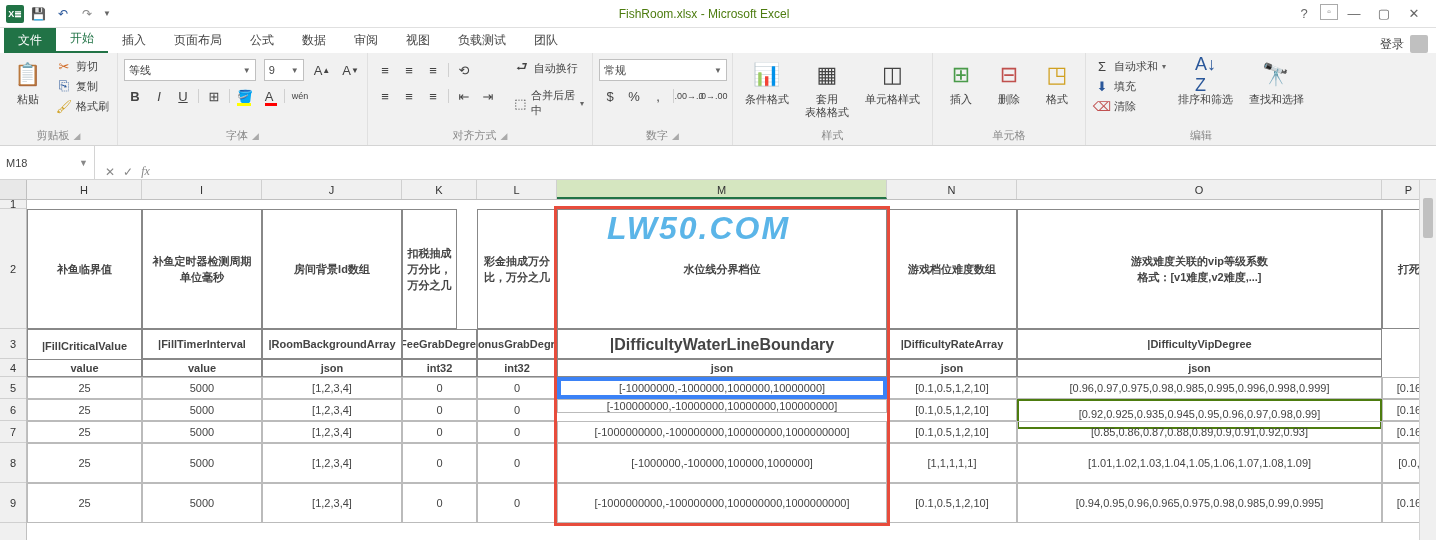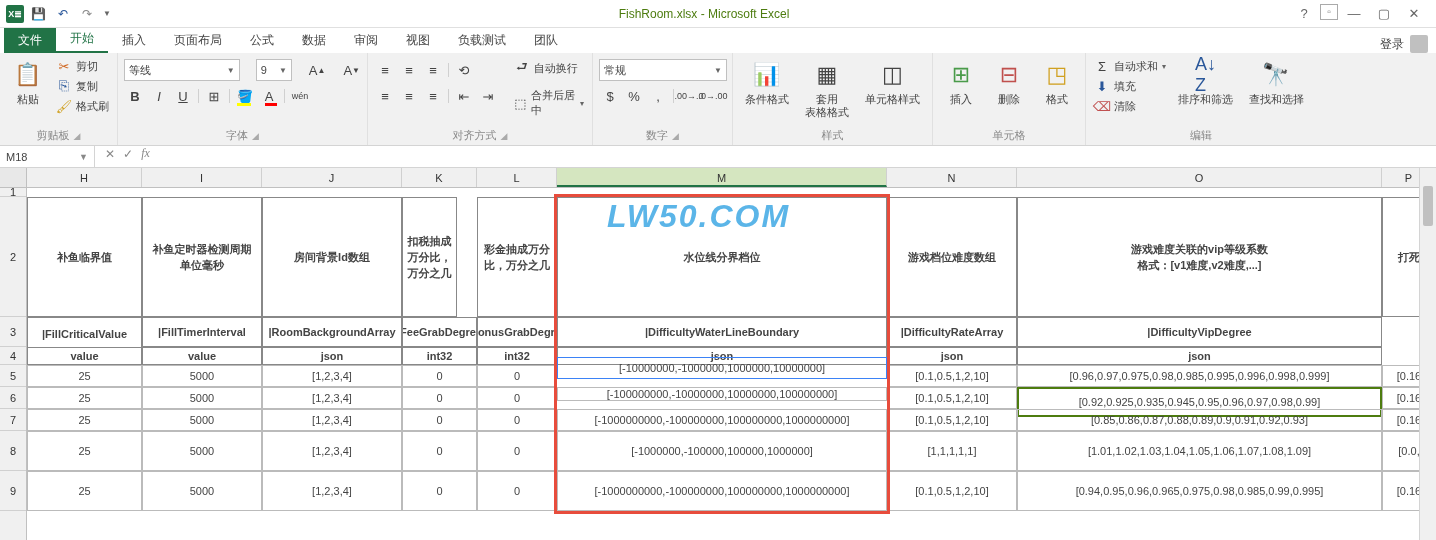--- a/index.html
+++ b/index.html
@@ -27,21 +27,21 @@
 .big-lbl{font-size:11px;text-align:center;line-height:13px}
 .mini-stack{display:flex;flex-direction:column;gap:2px;padding-top:2px}
 .mini-row{display:flex;align-items:center;gap:4px;font-size:11px;padding:1px 2px}
 .mini-ico{width:16px;height:16px;display:flex;align-items:center;justify-content:center;font-size:13px}
 .font-box{display:flex;flex-direction:column;gap:4px;padding:4px 0}
 .dd{border:1px solid #c0c0c0;background:#fff;height:22px;display:flex;align-items:center;padding:0 4px;font-size:11px;gap:4px}
 .dd-arr{font-size:8px;color:#666;margin-left:auto}
 .btn-row{display:flex;gap:2px}
 .rb{width:22px;height:22px;border:1px solid transparent;display:flex;align-items:center;justify-content:center;font-size:13px;color:#444}
 .sep-v{width:1px;background:#d0d0d0;margin:4px 2px}
-.namebox-row{height:22px;display:flex;align-items:flex-start;border-bottom:1px solid #d4d4d4;background:#fff}
+.namebox-row{height:34px;display:flex;align-items:flex-end;border-bottom:1px solid #d4d4d4;background:#fff}
 .namebox{width:95px;border-right:1px solid #d4d4d4;padding:0 6px;font-size:11px;height:100%;display:flex;align-items:center}
 .nb-arr{color:#888;font-size:9px;margin-left:auto}
 .fx-btns{display:flex;gap:0;padding:0 6px;align-items:center;color:#888}
 .fx-btns span{padding:0 4px}
 .fx-label{font-style:italic;font-family:serif}
 .formula{flex:1;padding:0 6px;font-size:11px}
 .sheet-area{position:relative;height:372px;overflow:hidden}
 .col-headers{display:flex;height:20px;background:#f0f0f0;border-bottom:1px solid #c0c0c0;position:relative}
 .sel-all{width:27px;border-right:1px solid #c0c0c0;background:#e8e8e8}
 .ch{border-right:1px solid #d0d0d0;text-align:center;font-size:11px;color:#333;line-height:20px}
@@ -130,21 +130,21 @@
     </div>
     <div class="group-label">
         <span>剪贴板</span>
         <span class="dlaunch">◢</span>
       </div>
   </div>
 
   <div class="group" style="width:250px">
     <div class="group-body">
       <div class="font-box" style="width:100%">
-        <div style="display:flex;gap:16px">
+        <div style="display:flex;gap:8px">
           <div class="dd" style="width:140px">
               <span>等线</span>
               <span class="dd-arr">▼</span>
             </div>
           <div class="dd" style="width:42px">
               <span>9</span>
               <span class="dd-arr">▼</span>
             </div>
           <div class="rb">A<sup style="font-size:8px">▲</sup></div>
           <div class="rb">A<sup style="font-size:8px">▼</sup></div>
@@ -360,37 +360,37 @@
         <div class="cell hdr-cell" style="left: 530px; top: 9px; width: 330px; height: 120px; white-space: pre-wrap; line-height: 16px;">水位线分界档位</div>
         <div class="cell hdr-cell" style="left: 860px; top: 9px; width: 130px; height: 120px; white-space: pre-wrap; line-height: 16px;">游戏档位难度数组</div>
         <div class="cell hdr-cell" style="left: 990px; top: 9px; width: 365px; height: 120px; white-space: pre-wrap; line-height: 16px;">游戏难度关联的vip等级系数
 格式：[v1难度,v2难度,...]</div>
         <div class="cell hdr-cell" style="left: 1355px; top: 9px; width: 54px; height: 120px; white-space: pre-wrap; line-height: 16px;">打死</div>
         <div class="cell hdr-cell" style="left: 0px; top: 129px; width: 115px; height: 34px;;white-space:normal;line-height:13px;font-size:11px">|FillCriticalValue</div>
         <div class="cell hdr-cell" style="left: 115px; top: 129px; width: 120px; height: 30px;;white-space:normal;line-height:13px;font-size:11px">|FillTimerInterval</div>
         <div class="cell hdr-cell" style="left: 235px; top: 129px; width: 140px; height: 30px;;white-space:normal;line-height:13px;font-size:11px">|RoomBackgroundArray</div>
         <div class="cell hdr-cell" style="left: 375px; top: 129px; width: 75px; height: 30px;;white-space:normal;line-height:13px;font-size:11px">|FeeGrabDegree</div>
         <div class="cell hdr-cell" style="left: 450px; top: 129px; width: 80px; height: 30px;;white-space:normal;line-height:13px;font-size:11px">|BonusGrabDegree</div>
-        <div class="cell hdr-cell" style="left: 530px; top: 129px; width: 330px; height: 30px;;white-space:normal;line-height:13px;font-size:11px">|DifficultyWaterLineBoundary</div>
+        <div class="cell hdr-cell" style="left: 530px; top: 129px; width: 330px; height: 30px;;white-space:normal;line-height:13px;font-size:16px">|DifficultyWaterLineBoundary</div>
         <div class="cell hdr-cell" style="left: 860px; top: 129px; width: 130px; height: 30px;;white-space:normal;line-height:13px;font-size:11px">|DifficultyRateArray</div>
         <div class="cell hdr-cell" style="left: 990px; top: 129px; width: 365px; height: 30px;;white-space:normal;line-height:13px;font-size:11px">|DifficultyVipDegree</div>
         <div class="cell hdr-cell" style="left: 0px; top: 159px; width: 115px; height: 18px;">value</div>
         <div class="cell hdr-cell" style="left: 115px; top: 159px; width: 120px; height: 18px;">value</div>
         <div class="cell hdr-cell" style="left: 235px; top: 159px; width: 140px; height: 18px;">json</div>
         <div class="cell hdr-cell" style="left: 375px; top: 159px; width: 75px; height: 18px;">int32</div>
         <div class="cell hdr-cell" style="left: 450px; top: 159px; width: 80px; height: 18px;">int32</div>
         <div class="cell hdr-cell" style="left: 530px; top: 159px; width: 330px; height: 18px;">json</div>
         <div class="cell hdr-cell" style="left: 860px; top: 159px; width: 130px; height: 18px;">json</div>
         <div class="cell hdr-cell" style="left: 990px; top: 159px; width: 365px; height: 18px;">json</div>
         <div class="cell" style="left: 0px; top: 177px; width: 115px; height: 22px;;border:1px solid #bbb">25</div>
         <div class="cell" style="left: 115px; top: 177px; width: 120px; height: 22px;;border:1px solid #bbb">5000</div>
         <div class="cell" style="left: 235px; top: 177px; width: 140px; height: 22px;;border:1px solid #bbb">[1,2,3,4]</div>
         <div class="cell" style="left: 375px; top: 177px; width: 75px; height: 22px;;border:1px solid #bbb">0</div>
         <div class="cell" style="left: 450px; top: 177px; width: 80px; height: 22px;;border:1px solid #bbb">0</div>
-        <div class="cell" style="left: 530px; top: 169px; width: 330px; height: 22px;;border:1px solid #3b82f6">[-10000000,-1000000,1000000,10000000]</div>
+        <div class="cell" style="left: 530px; top: 177px; width: 330px; height: 22px;;border:4px solid #3b82f6">[-10000000,-1000000,1000000,10000000]</div>
         <div class="cell" style="left: 860px; top: 177px; width: 130px; height: 22px;;border:1px solid #bbb">[0.1,0.5,1,2,10]</div>
         <div class="cell" style="left: 990px; top: 177px; width: 365px; height: 22px;;border:1px solid #bbb">[0.96,0.97,0.975,0.98,0.985,0.995,0.996,0.998,0.999]</div>
         <div class="cell" style="left: 1355px; top: 177px; width: 54px; height: 22px;;border:1px solid #bbb">[0.16</div>
         <div class="cell" style="left: 0px; top: 199px; width: 115px; height: 22px;;border:1px solid #bbb">25</div>
         <div class="cell" style="left: 115px; top: 199px; width: 120px; height: 22px;;border:1px solid #bbb">5000</div>
         <div class="cell" style="left: 235px; top: 199px; width: 140px; height: 22px;;border:1px solid #bbb">[1,2,3,4]</div>
         <div class="cell" style="left: 375px; top: 199px; width: 75px; height: 22px;;border:1px solid #bbb">0</div>
         <div class="cell" style="left: 450px; top: 199px; width: 80px; height: 22px;;border:1px solid #bbb">0</div>
         <div class="cell" style="left: 530px; top: 199px; width: 330px; height: 14px;;border:1px solid #bbb">[-100000000,-10000000,10000000,100000000]</div>
         <div class="cell" style="left: 860px; top: 199px; width: 130px; height: 22px;;border:1px solid #bbb">[0.1,0.5,1,2,10]</div>

